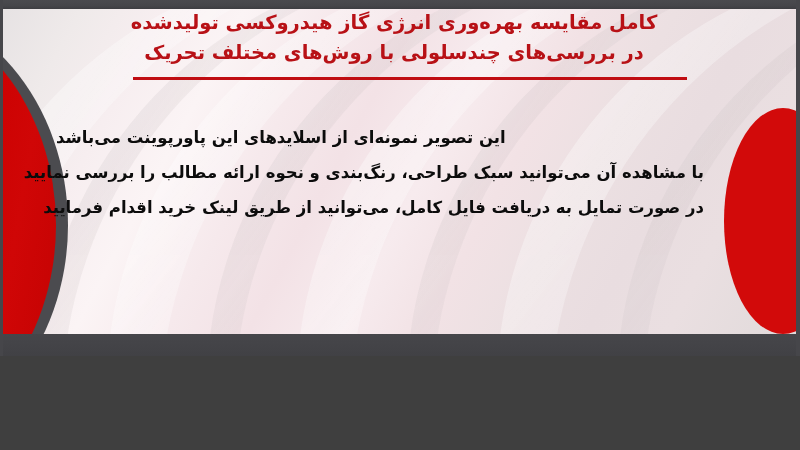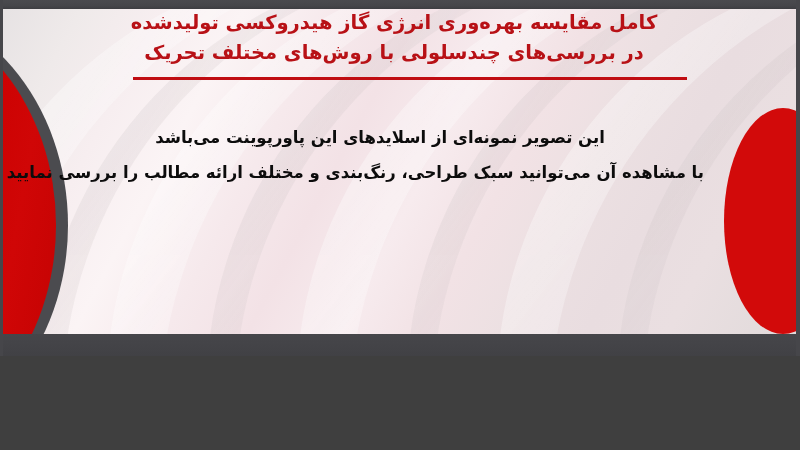--- a/index.html
+++ b/index.html
@@ -142,21 +142,21 @@
     z-index: 26;
   }
 
   
   .body-block {
     position: absolute;
     top: 120px;
     right: 96px;
     width: 648px;
     z-index: 25;
-    text-align: center;
+    text-align: left;
     direction: rtl;
   }
   .body-line {
     color: #0c0c0c;
     font-size: 16.5px;
     font-weight: bold;
     line-height: 35px;
     white-space: nowrap;
     direction: rtl;
   }
@@ -197,21 +197,22 @@
   <div class="left-lens"></div>
 
   <div class="title-block">
     <div class="title-line">کامل مقایسه بهره‌وری انرژی گاز هیدروکسی تولیدشده</div>
     <div class="title-line">در بررسی‌های چندسلولی با روش‌های مختلف تحریک</div>
   </div>
   <div class="title-rule"></div>
 
   <div class="body-block">
     <div class="body-line">این تصویر نمونه‌ای از اسلایدهای این پاورپوینت می‌باشد</div>
-    <div class="body-line">با مشاهده آن می‌توانید سبک طراحی، رنگ‌بندی و مختلف ارائه مطالب را بررسی نمایید</div>
+    <div class="body-line">با مشاهده آن می‌توانید سبک طراحی، رنگ‌بندی و نحوه ارائه مطالب را بررسی نمایید</div>
+    <div class="body-line">در صورت تمایل به دریافت فایل کامل، می‌توانید از طریق لینک خرید اقدام فرمایید</div>
   </div>
 
   <div class="frame-top"></div>
   <div class="frame-bottom"></div>
   <div class="frame-left"></div>
   <div class="frame-right"></div>
 
 </div>
 
 </body></html>

